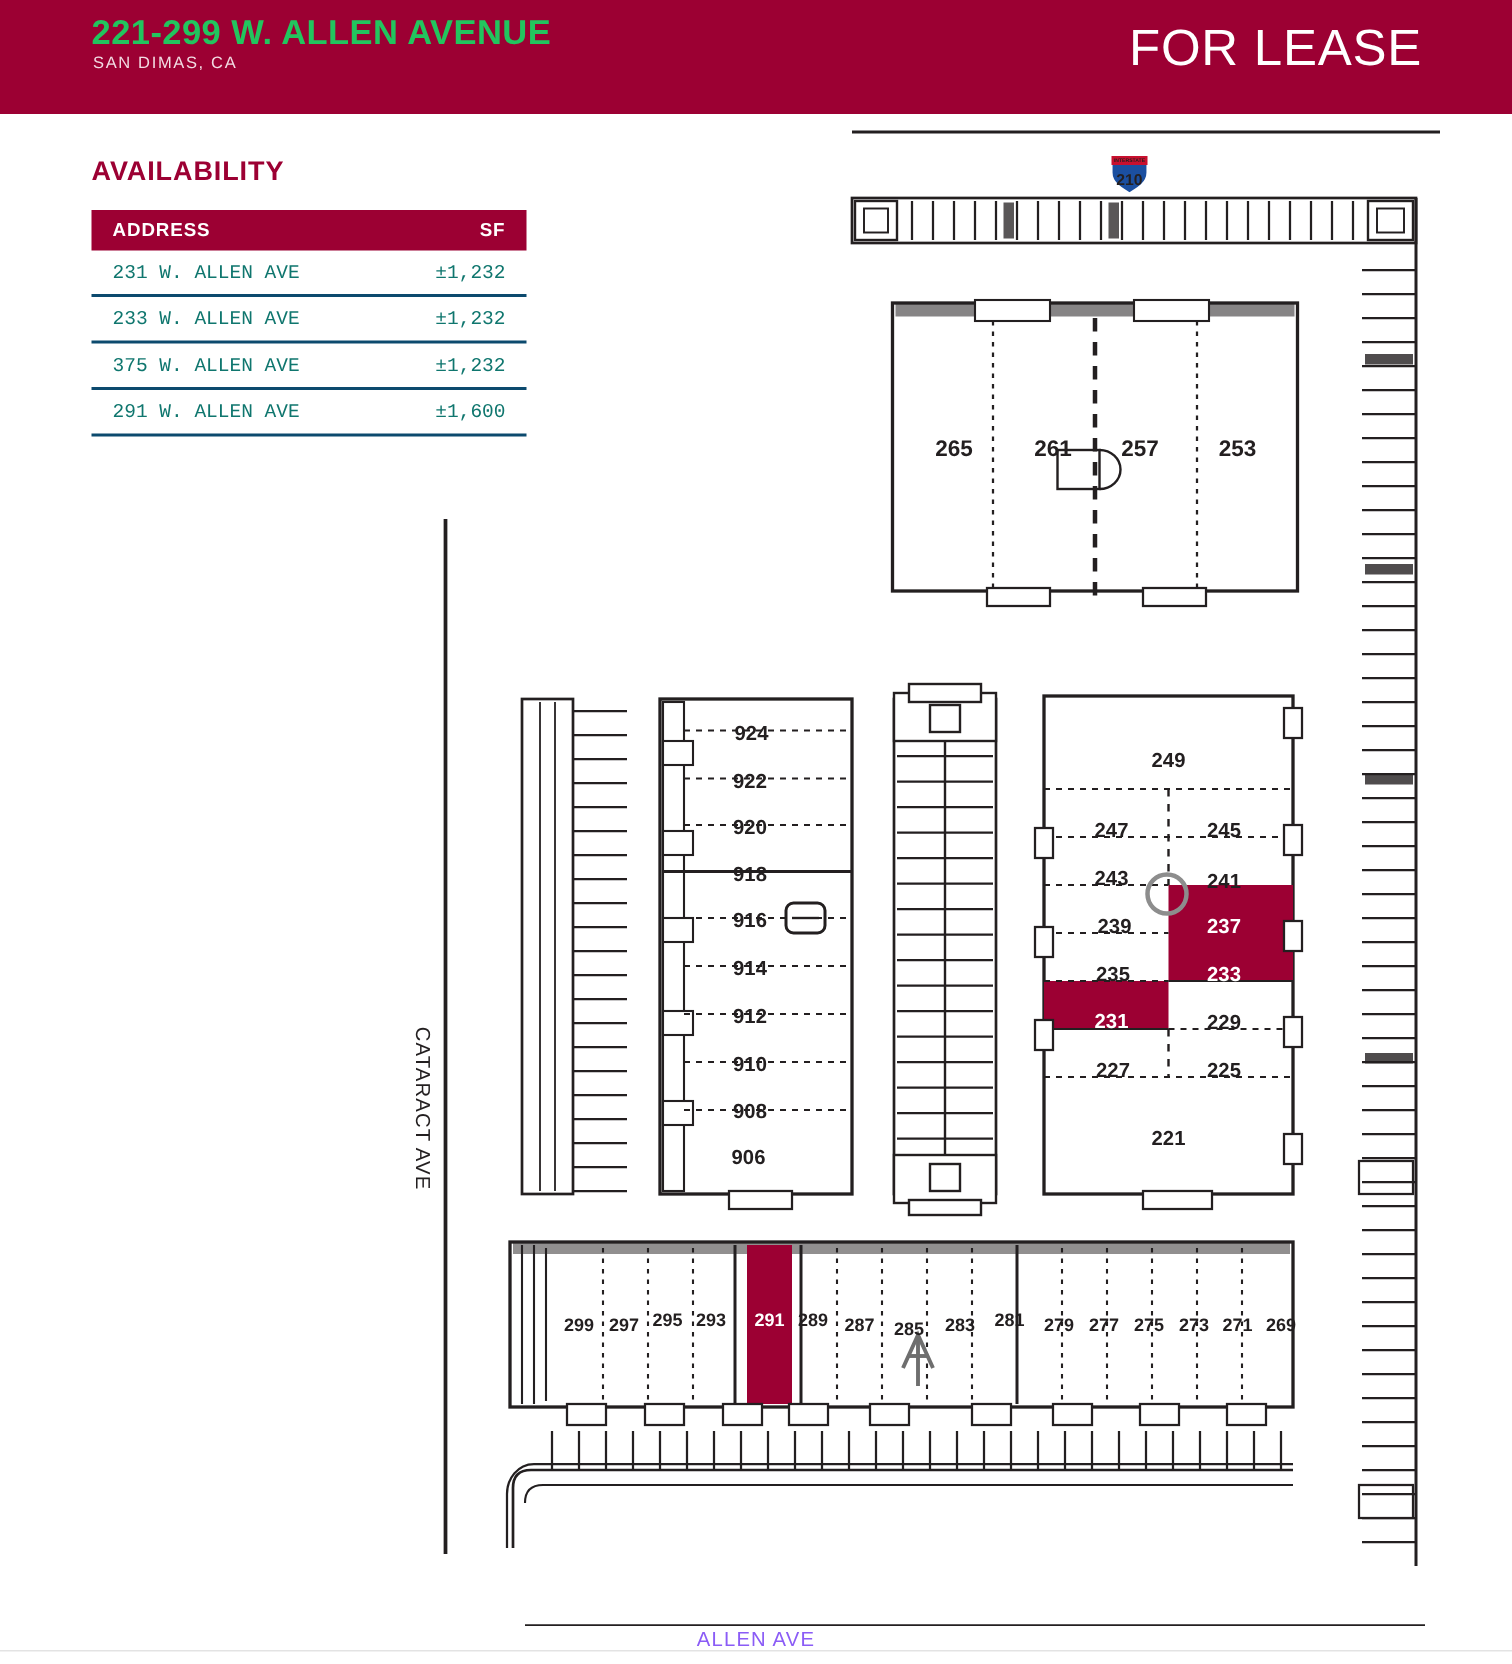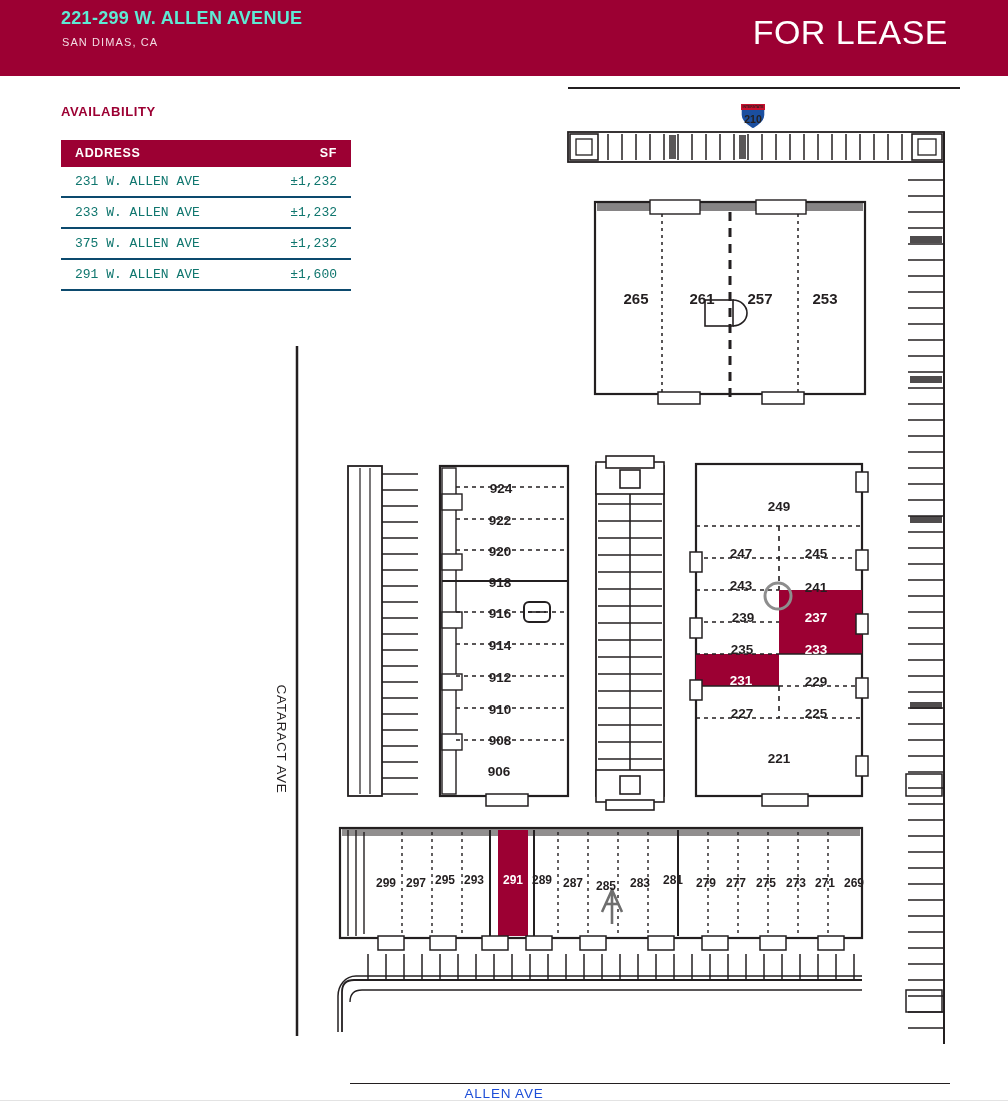--- a/index.html
+++ b/index.html
@@ -1,29 +1,29 @@
 <!DOCTYPE html>
 <html><head>
 <meta charset="utf-8">
 <style>
   html,body{margin:0;padding:0;background:#ffffff;}
   body{width:1008px;height:1109px;position:relative;overflow:hidden;
        font-family:"Liberation Sans","DejaVu Sans",sans-serif;color:#231f20;}
 
   
   .header{position:absolute;left:0;top:0;width:1008px;height:76px;background:#9c0033;}
-  .hdr-addr{position:absolute;left:61px;top:9px;font-size:18px;font-weight:bold;
-            color:#5eead4;letter-spacing:.3px;line-height:1.05;white-space:nowrap;}
+  .hdr-addr{position:absolute;left:61px;top:9px;font-size:23px;font-weight:bold;
+            color:#22c55e;letter-spacing:.3px;line-height:1.05;white-space:nowrap;}
   .hdr-city{position:absolute;left:62px;top:36px;font-size:11px;color:#f2dbe3;
             letter-spacing:1.1px;white-space:nowrap;}
   .hdr-lease{position:absolute;right:60px;top:13px;font-size:34px;font-weight:normal;
              color:#ffffff;letter-spacing:.5px;white-space:nowrap;}
 
   
-  .avail-title{position:absolute;left:61px;top:104px;font-size:13px;font-weight:bold;
+  .avail-title{position:absolute;left:61px;top:104px;font-size:18px;font-weight:bold;
                color:#9c0033;letter-spacing:.6px;}
   .avail-table{position:absolute;left:61px;top:140px;width:290px;border-collapse:collapse;}
   .avail-table th{background:#9c0033;color:#fff;font-size:12.5px;font-weight:bold;
                   letter-spacing:.6px;padding:6px 14px 7px 14px;text-align:left;margin-top:48px;}
   .avail-table th.sf{text-align:right;}
   .avail-table td{font-size:13px;color:#0f766e;padding:7px 14px 7px 14px;
                   border-bottom:2px solid #0c4a6e;font-family:Liberation Mono, monospace;}
   .avail-table td.sf{text-align:right;}
 
   
@@ -497,16 +497,16 @@
   </g>
 
   <g>
     <line x1="100" y1="1000" x2="700" y2="1000" stroke="#231f20" stroke-width="2.2"></line>
   </g>
 
 </svg>
 </div>
 
 <div style="position:absolute;left:0;top:1084px;width:1008px;text-align:center;">
-  <span style="font-size:13.5px;letter-spacing:.8px;color:#1d4ed8;">ALLEN AVE</span>
+  <span style="font-size:13.5px;letter-spacing:.8px;color:#8b5cf6;">ALLEN AVE</span>
 </div>
 
 <div class="footline"></div>
 
 </body></html>

